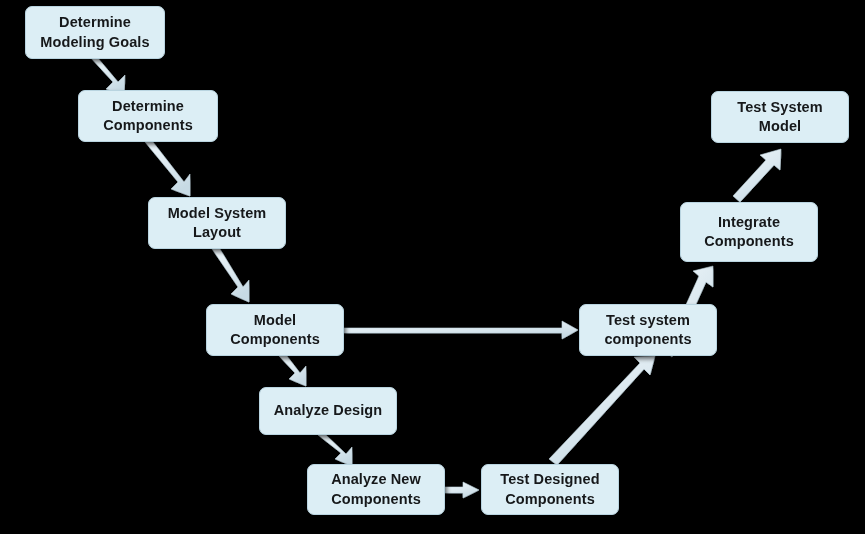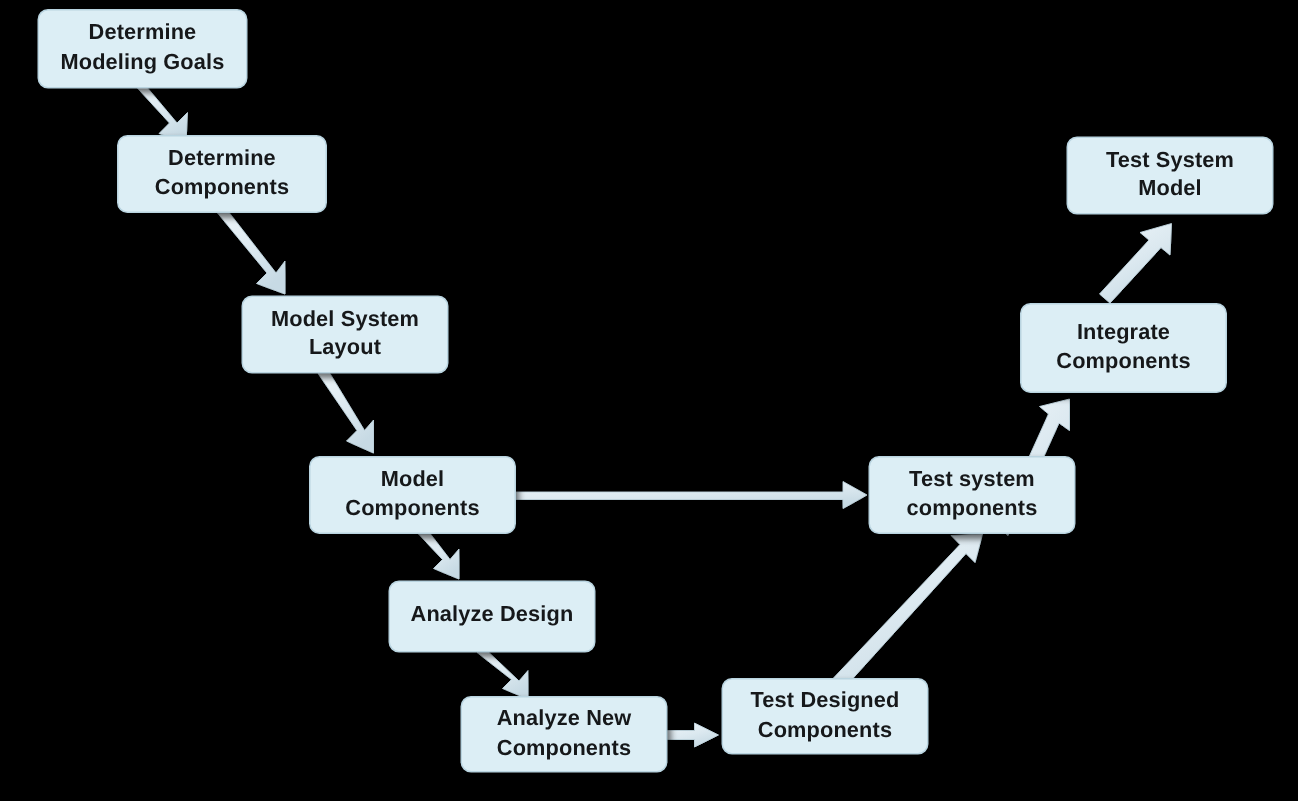--- a/index.html
+++ b/index.html
@@ -89,36 +89,36 @@
   </svg>
 
   <div class="node" style="left: 25px; top: 6px; width: 140px; height: 53px;">
     <span class="node-label">Determine
 Modeling Goals</span>
   </div>
   <div class="node" style="left: 78px; top: 90px; width: 140px; height: 52px;">
     <span class="node-label">Determine
 Components</span>
   </div>
-  <div class="node" style="left: 161px; top: 197px; width: 138px; height: 52px;">
+  <div class="node" style="left: 148px; top: 197px; width: 138px; height: 52px;">
     <span class="node-label">Model System
 Layout</span>
   </div>
   <div class="node" style="left: 206px; top: 304px; width: 138px; height: 52px;">
     <span class="node-label">Model
 Components</span>
   </div>
   <div class="node" style="left: 259px; top: 387px; width: 138px; height: 48px;">
     <span class="node-label">Analyze Design</span>
   </div>
   <div class="node" style="left: 307px; top: 464px; width: 138px; height: 51px;">
     <span class="node-label">Analyze New
 Components</span>
   </div>
-  <div class="node" style="left: 481px; top: 452px; width: 138px; height: 51px;">
+  <div class="node" style="left: 481px; top: 464px; width: 138px; height: 51px;">
     <span class="node-label">Test Designed
 Components</span>
   </div>
   <div class="node" style="left: 579px; top: 304px; width: 138px; height: 52px;">
     <span class="node-label">Test system
 components</span>
   </div>
   <div class="node" style="left: 680px; top: 202px; width: 138px; height: 60px;">
     <span class="node-label">Integrate
 Components</span>

